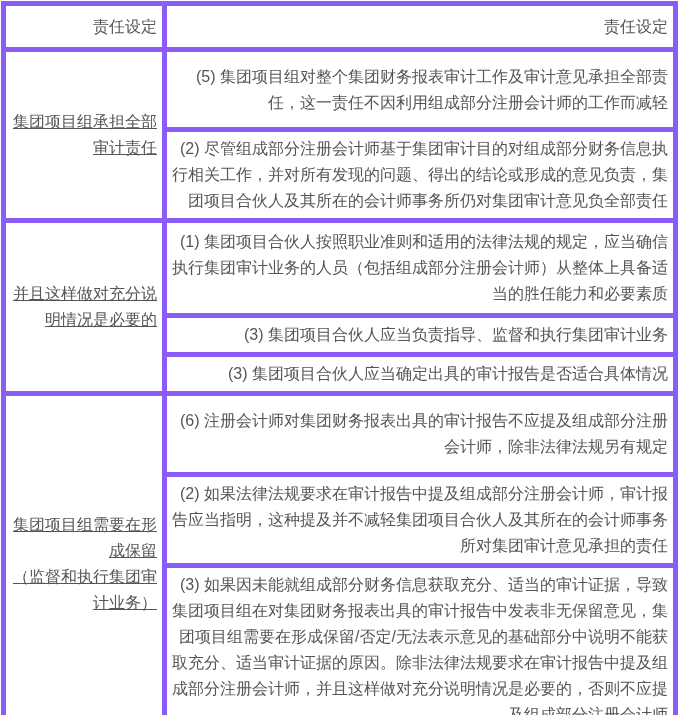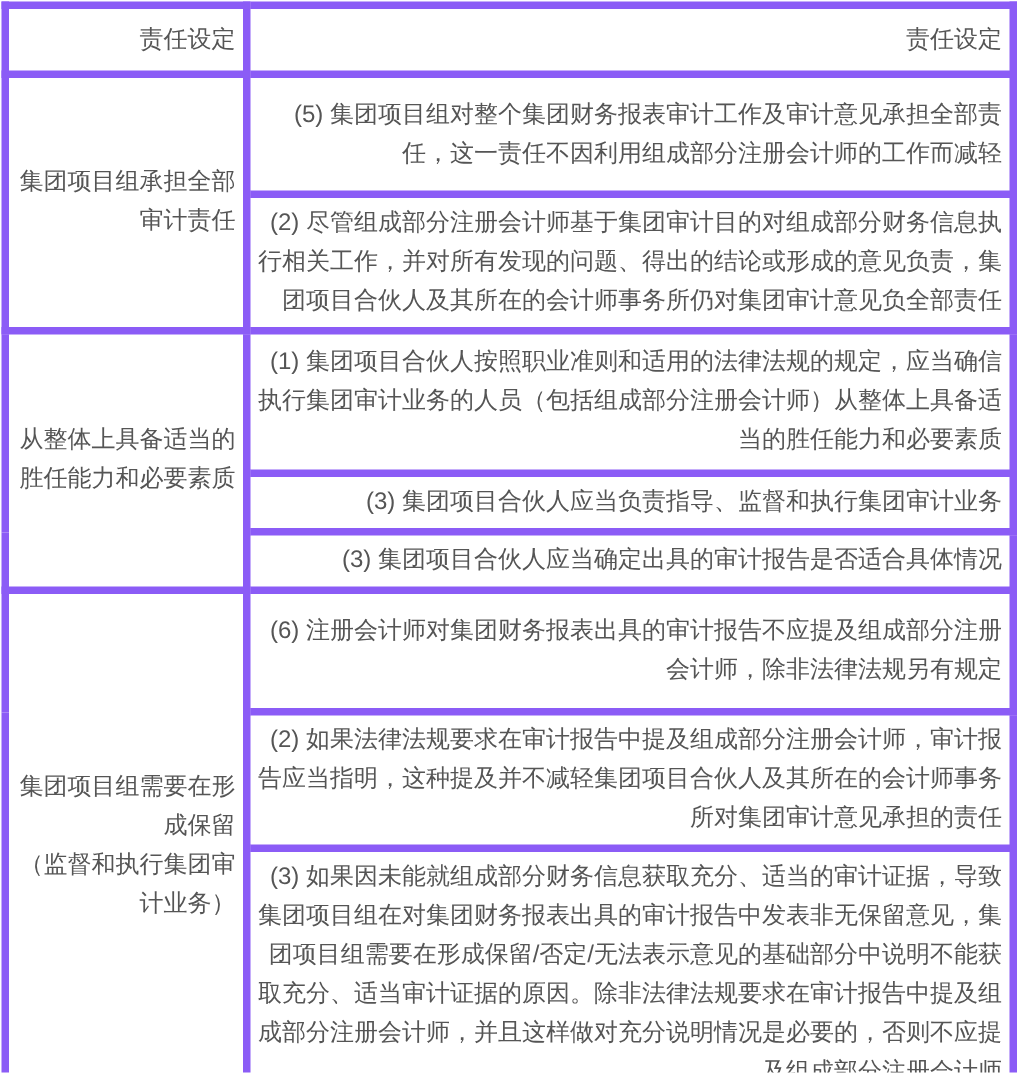--- a/index.html
+++ b/index.html
@@ -33,20 +33,21 @@
     word-break: break-all;
     overflow: hidden;
   }
   col.c1 { width: 161px; }
   col.c2 { width: 511px; }
   td.item-cell > div {
     text-indent: 8px; 
   }
   td.title-cell > div {
     text-indent: 0;
+    text-decoration: underline;
   }
 </style>
 </head>
 <body>
 
 <div class="page">
   <table class="resp-table">
     <colgroup>
         <col class="c1">
         <col class="c2">
@@ -67,21 +68,21 @@
       </td>
     </tr>
     <tr style="height:85px">
       <td class="item-cell">
         <div>(2) 尽管组成部分注册会计师基于集团审计目的对组成部分财务信息执行相关工作，并对所有发现的问题、得出的结论或形成的意见负责，集团项目合伙人及其所在的会计师事务所仍对集团审计意见负全部责任</div>
       </td>
     </tr>
 
     <tr style="height:95px">
       <td class="title-cell" rowspan="3">
-        <div>从整体上具备适当的胜任能力和必要素质</div>
+        <div>并且这样做对充分说明情况是必要的</div>
       </td>
       <td class="item-cell">
         <div>(1) 集团项目合伙人按照职业准则和适用的法律法规的规定，应当确信执行集团审计业务的人员（包括组成部分注册会计师）从整体上具备适当的胜任能力和必要素质</div>
       </td>
     </tr>
     <tr style="height:35px">
       <td class="item-cell">
         <div>(3) 集团项目合伙人应当负责指导、监督和执行集团审计业务</div>
       </td>
     </tr>

